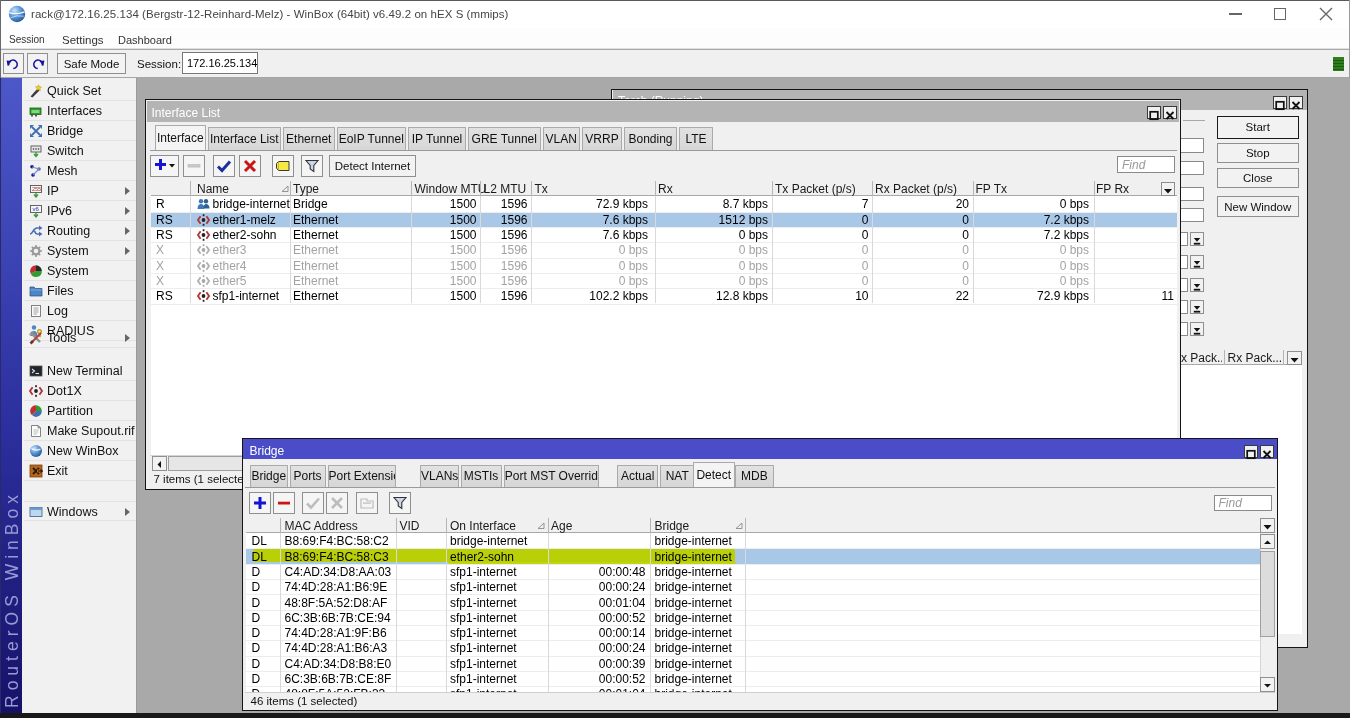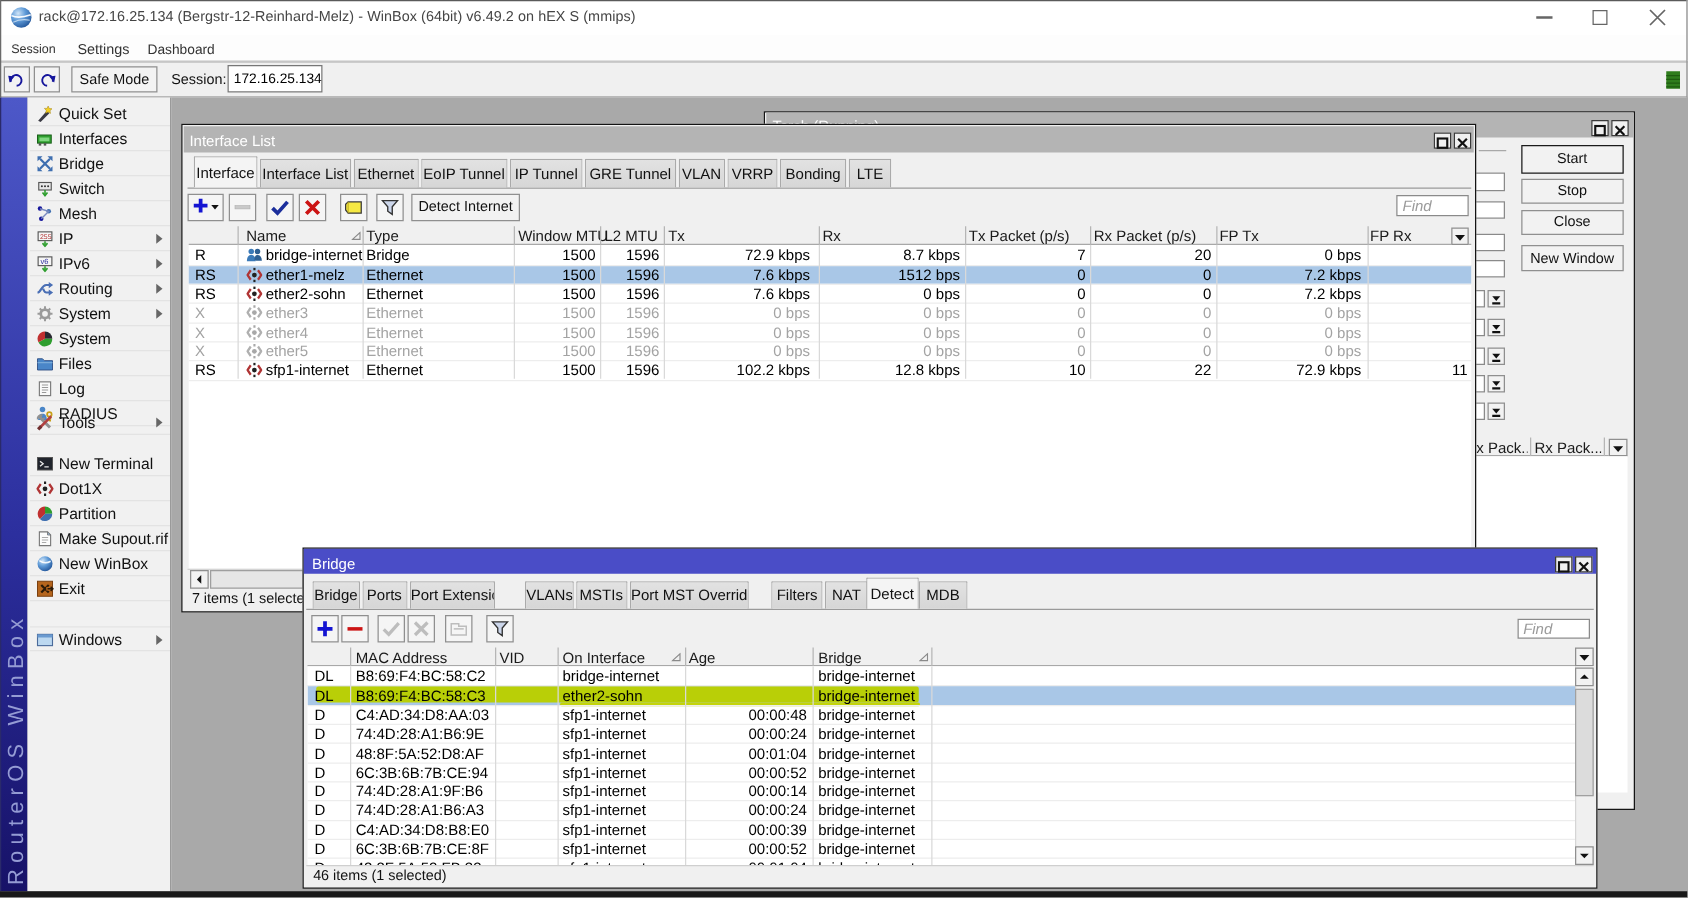--- a/index.html
+++ b/index.html
@@ -542,21 +542,21 @@
 <div class="wbtn" style="left:1260px;top:444.5px;z-index:10"><svg width="12" height="11" viewBox="0 0 12 11">
       <path d="M2.5 2 L9.5 9 M9.5 2 L2.5 9" stroke="#111" stroke-width="1.8"></path>
     </svg></div>
 <div class="ab" style="left:245px;top:486.5px;width:1030px;height:1px;background:#9a9a9a;z-index:10"></div>
 <div class="tab" style="left:250px;top:464.5px;width:37.5px;height:22.5px;line-height:21.5px;z-index:11">Bridge</div>
 <div class="tab" style="left:289.5px;top:464.5px;width:36px;height:22.5px;line-height:21.5px;z-index:11">Ports</div>
 <div class="tab" style="left:327.5px;top:464.5px;width:68px;height:22.5px;line-height:21.5px;z-index:11">Port Extensions</div>
 <div class="tab" style="left:420px;top:464.5px;width:38.5px;height:22.5px;line-height:21.5px;z-index:11">VLANs</div>
 <div class="tab" style="left:460.5px;top:464.5px;width:41px;height:22.5px;line-height:21.5px;z-index:11">MSTIs</div>
 <div class="tab" style="left:503.8px;top:464.5px;width:95px;height:22.5px;line-height:21.5px;z-index:11">Port MST Overrides</div>
-<div class="tab" style="left:617.2px;top:464.5px;width:41px;height:22.5px;line-height:21.5px;z-index:11">Filters</div>
+<div class="tab" style="left:617.2px;top:464.5px;width:41px;height:22.5px;line-height:21.5px;z-index:11">Actual</div>
 <div class="tab" style="left:660.2px;top:464.5px;width:34px;height:22.5px;line-height:21.5px;z-index:11">NAT</div>
 <div class="tab tabsel" style="left:693px;top:462px;width:41.5px;height:25px;line-height:24px;z-index:12">Detect</div>
 <div class="tab" style="left:735.2px;top:464.5px;width:38.5px;height:22.5px;line-height:21.5px;z-index:11">MDB</div>
 <div class="tb" style="left:248.5px;top:491.5px;z-index:10"><svg width="20" height="20" viewBox="0 0 20 20">
       <path d="M8.5 4 L11.5 4 L11.5 8.5 L16 8.5 L16 11.5 L11.5 11.5 L11.5 16 L8.5 16 L8.5 11.5 L4 11.5 L4 8.5 L8.5 8.5 Z" fill="#1414d2"></path>
     </svg></div>
 <div class="tb" style="left:272.5px;top:491.5px;z-index:10"><svg width="20" height="20" viewBox="0 0 20 20">
       <rect x="4" y="8.7" width="12" height="2.8" fill="#cc1414"></rect>
     </svg></div>
 <div class="tb" style="left:302px;top:491.5px;z-index:10"><svg width="20" height="20" viewBox="0 0 20 20">

